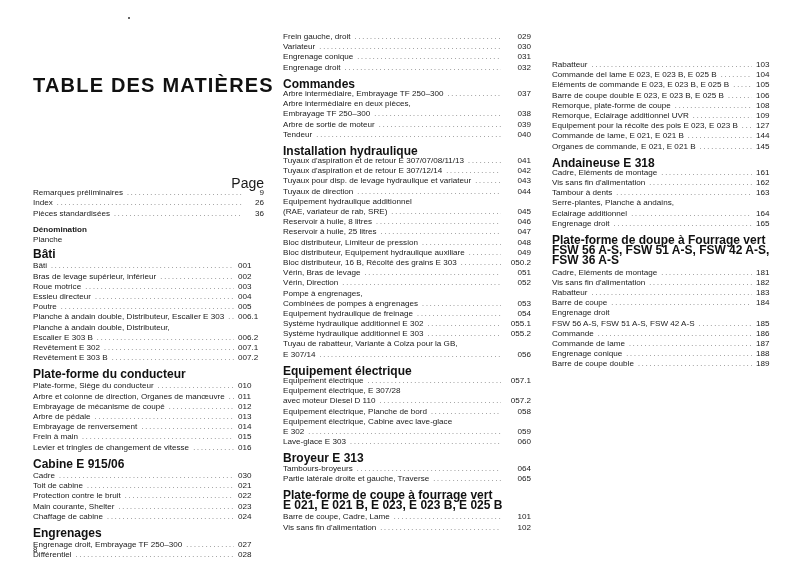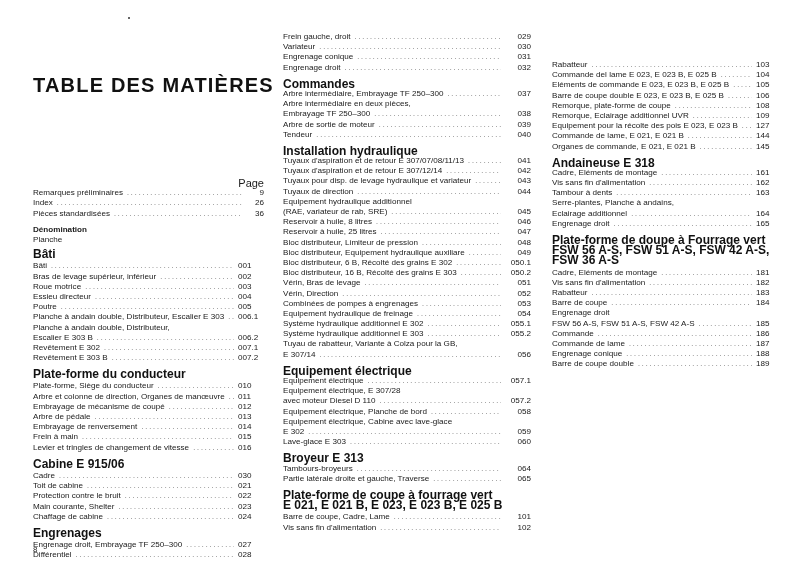--- a/index.html
+++ b/index.html
@@ -19,21 +19,21 @@
     flex:1 1 auto; overflow:hidden; margin:0 4px; color:#555;
     letter-spacing:1.6px; font-size:7px;
   }
   .row .lead::before { content:". . . . . . . . . . . . . . . . . . . . . . . . . . . . . . . . . . . . . . . . . . . . . . . . . . . . . . . . . . . . . . . . . . . . . . . . . . . . . . . . . . . . . ."; letter-spacing:0; }
   .row .num { flex:0 0 auto; text-align:left; }
   .row.cont .txt { }
   .head { font-weight:bold; font-size:12px; line-height:10.2px; color:#111; }
   .gap { height:6px; }
   .colhdr { display:flex; justify-content:space-between; font-size:8.1px; line-height:10.2px;flex-direction:column; }
   .colhdr .l { font-weight:bold; }
-  .pagehdr { text-align:right; font-size:11px; line-height:10.2px; }
+  .pagehdr { text-align:right; font-size:14px; line-height:10.2px; }
   .pagenum { position:absolute; left:33px; top:545px; font-size:8px; color:#222; }
   #col1 { left:33px; top:178px; width:231px; }
   #col1 .num { width:26px; }
   #col1 .num.r { text-align:right; width:18px; }
   #col2 { left:283px; top:32px; width:248px; }
   #col2 .num { width:26px;text-align:right; }
   #col3 { left:552px; top:32px; width:226px;margin-top:28px; }
   #col3 .num { width:22px; }
 </style>
 </head>
@@ -292,38 +292,36 @@
       <span class="txt">Bloc distributeur, Limiteur de pression</span>
       <span class="lead"></span>
       <span class="num">048</span>
     </div>
   <div class="row">
       <span class="txt">Bloc distributeur, Equipement hydraulique auxiliare</span>
       <span class="lead"></span>
       <span class="num">049</span>
     </div>
   <div class="row">
-      <span class="txt">Bloc distributeur, 6 B, Récolté des grains E 302</span>
-      <span class="lead"></span>
-      <span class="num">050.1</span>
-    </div>
-  <div class="row">
       <span class="txt">Bloc distributeur, 16 B, Récolté des grains E 303</span>
       <span class="lead"></span>
       <span class="num">050.2</span>
     </div>
   <div class="row">
       <span class="txt">Vérin, Bras de levage</span>
       <span class="lead"></span>
       <span class="num">051</span>
     </div>
   <div class="row">
       <span class="txt">Vérin, Direction</span>
       <span class="lead"></span>
       <span class="num">052</span>
+    </div>
+  <div class="row cont">
+      <span class="txt">Pompe à engrenages,</span>
     </div>
   <div class="row">
       <span class="txt">Combinées de pompes à engrenages</span>
       <span class="lead"></span>
       <span class="num">053</span>
     </div>
   <div class="row">
       <span class="txt">Equipement hydraulique de freinage</span>
       <span class="lead"></span>
       <span class="num">054</span>

